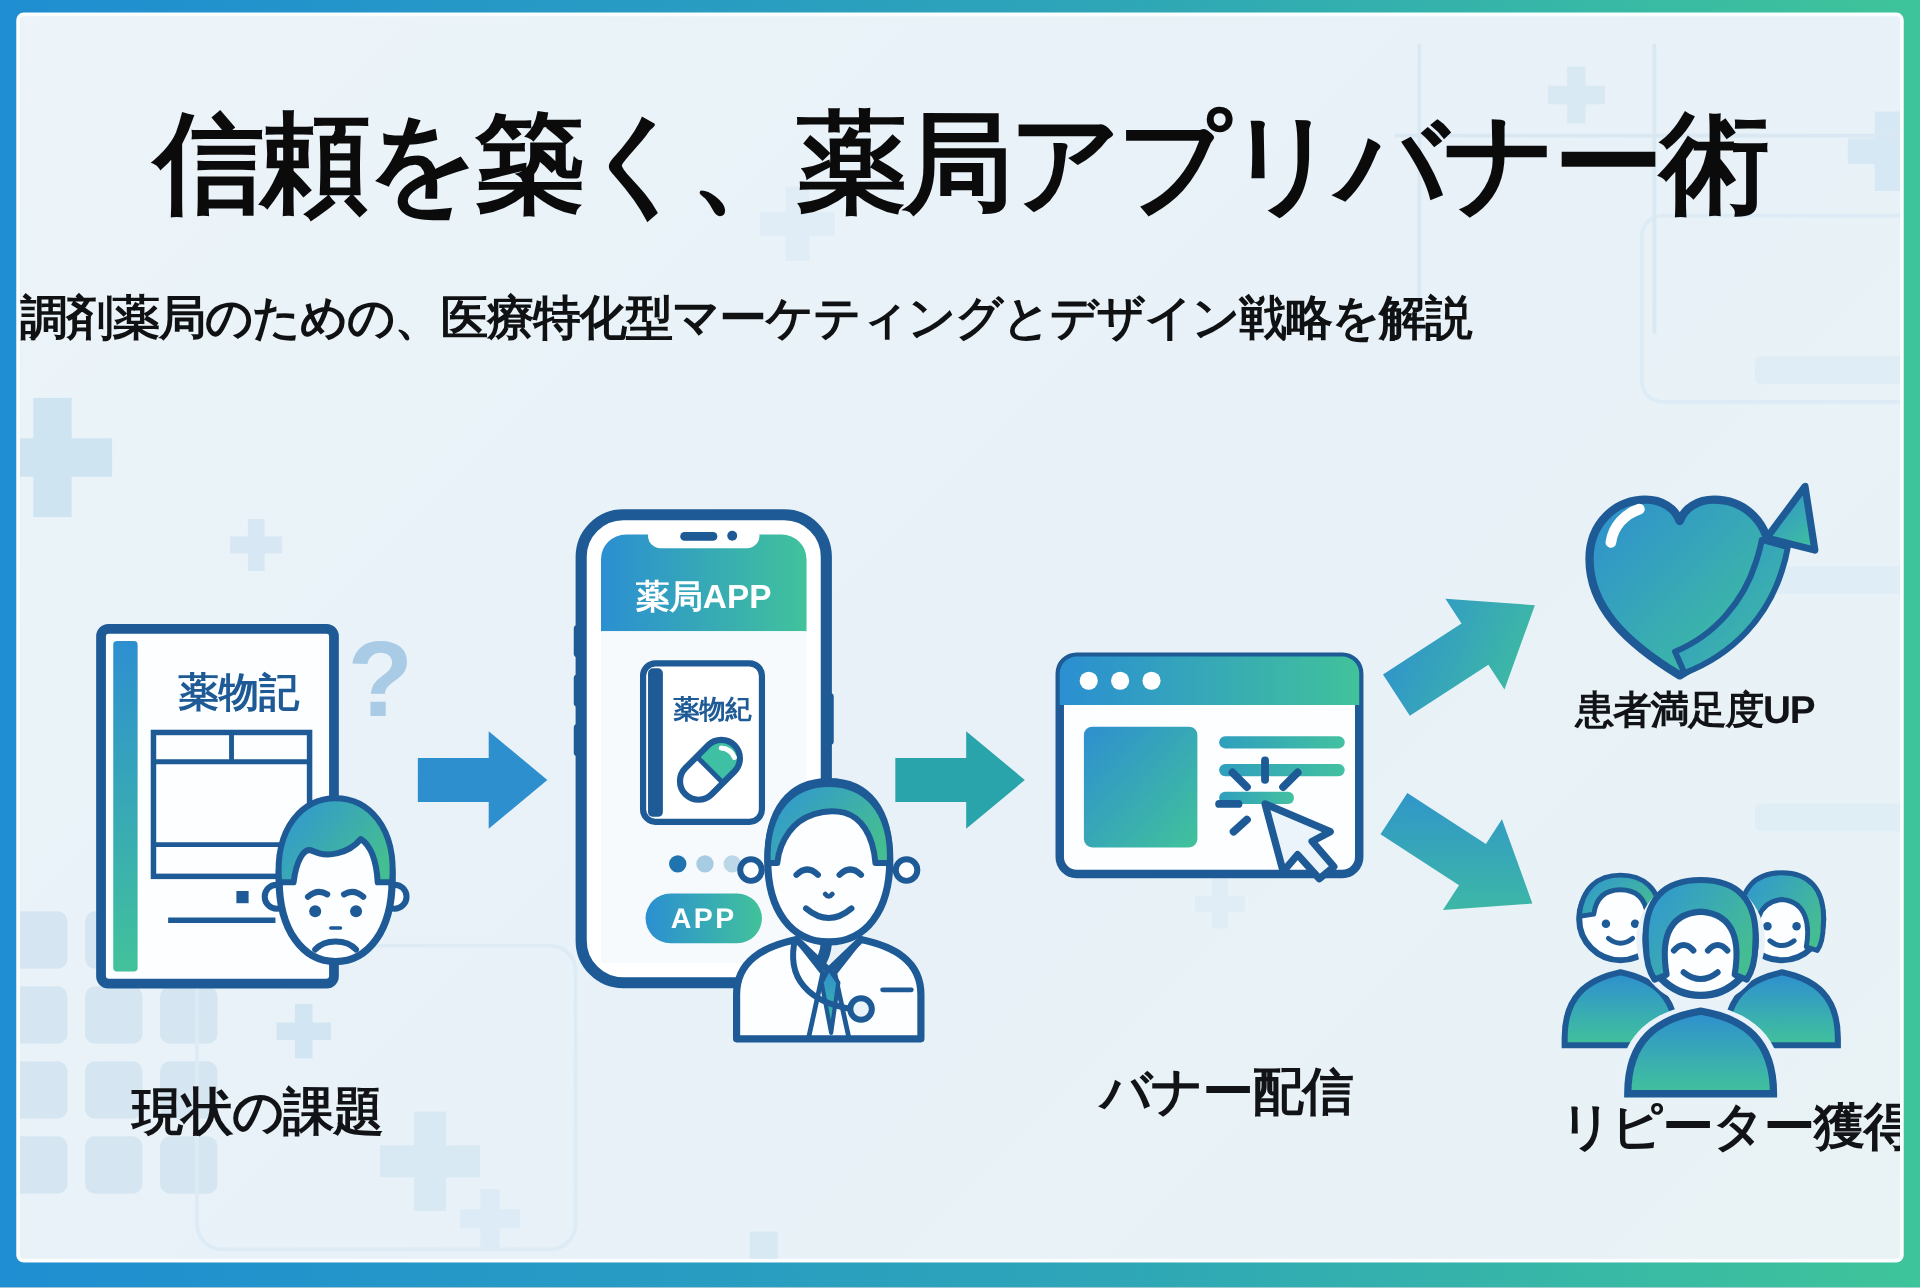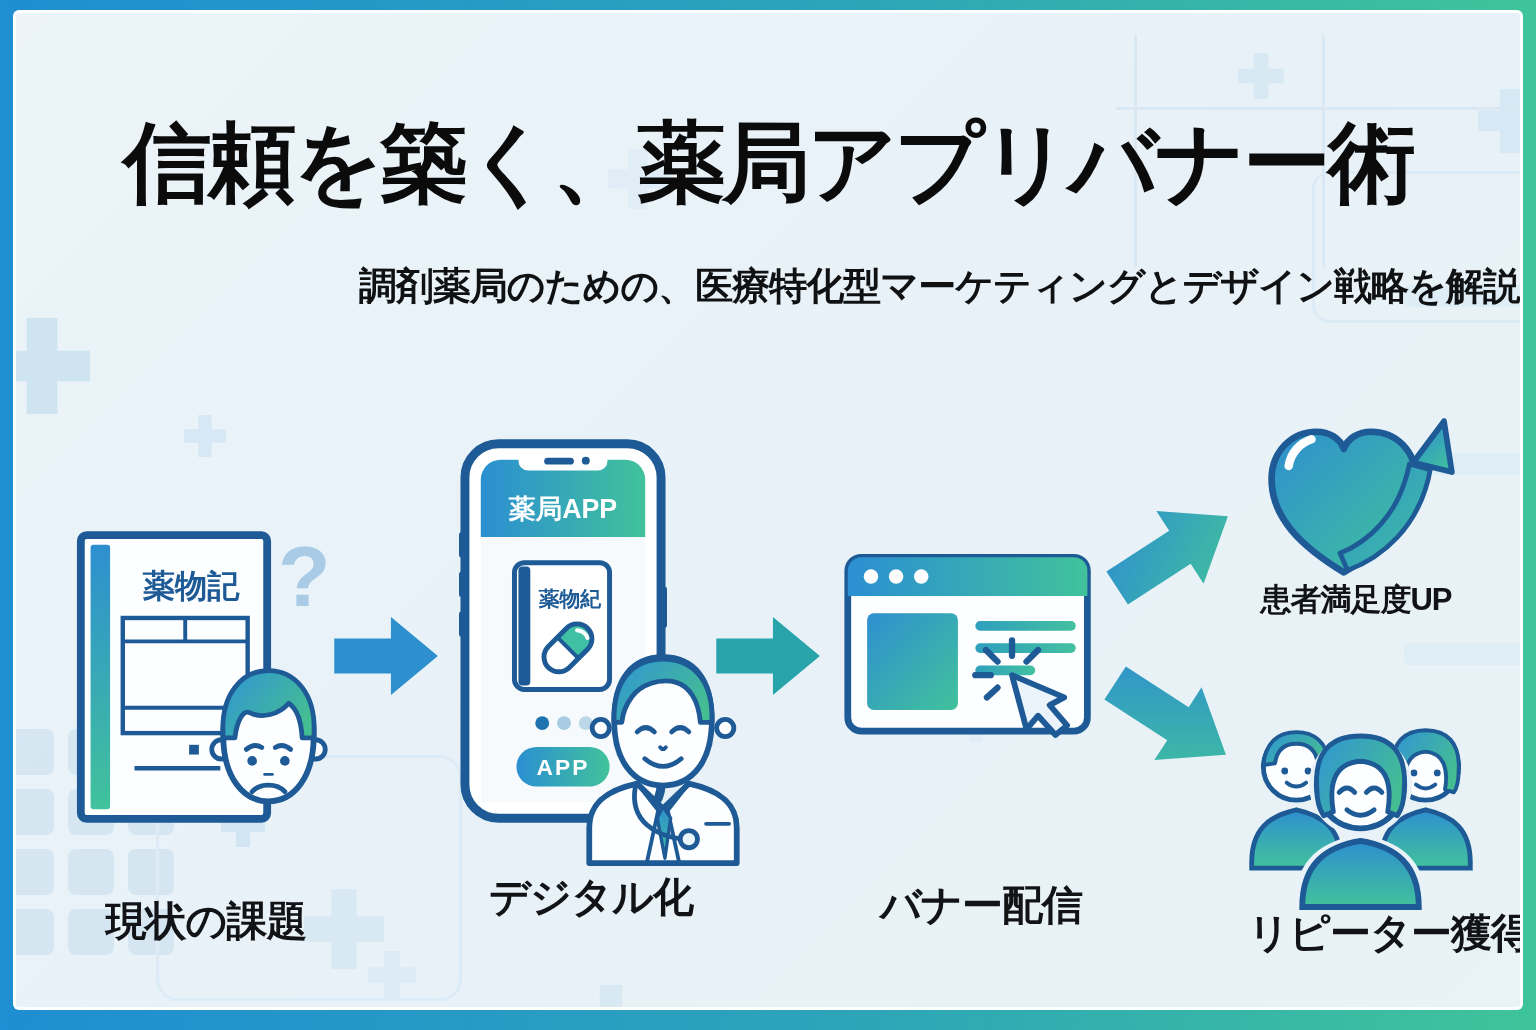--- a/index.html
+++ b/index.html
@@ -8,35 +8,35 @@
     background:linear-gradient(90deg,#1f8ed2 0%,#2da4b9 55%,#3ec49a 100%);
     font-family:"Liberation Sans","DejaVu Sans",sans-serif;
   }
   .board{
     position:absolute; top:10px; left:13px; right:13px; bottom:20px;
     background:linear-gradient(135deg,#ecf4f9 0%,#e7f1f7 55%,#e9f3f6 100%);
     border:3px solid rgba(255,255,255,.9); border-radius:6px; overflow:hidden;
   }
   .layer{position:absolute; inset:0;}
   .deco{z-index:0;}
-  .content{z-index:1;margin-top:32px;}
+  .content{z-index:1;}
   .abs{position:absolute;}
   
   .plus{position:absolute;
     clip-path:polygon(34% 0,66% 0,66% 34%,100% 34%,100% 66%,66% 66%,66% 100%,34% 100%,34% 66%,0 66%,0 34%,34% 34%);}
   .bwin-grid{position:absolute; display:grid; grid-template-columns:repeat(3,46px); gap:14px; opacity:.75;}
   .bwin{width:46px; height:46px; background:#cfe3f0; border-radius:8px;}
   .outline-card{position:absolute; border:3px solid #dcebf5; border-radius:18px;}
   .bar{position:absolute; background:#dcebf5; border-radius:5px; opacity:.8;}
   .gline{position:absolute; background:#d9e8f2;}
   
   .title{position:absolute; top:70px; left:0; right:0; text-align:center;
     font-size:88px; font-weight:900; color:#0b0b0c; letter-spacing:-3px; line-height:1.1;}
-  .subtitle{position:absolute; top:216px; left:0; right:0; text-align:right;
-    font-size:38px; font-weight:800; color:#101113; letter-spacing:-1px;padding-left:24px;}
+  .subtitle{position:absolute; top:216px; left:0; right:0; text-align:left;
+    font-size:38px; font-weight:800; color:#101113; letter-spacing:-1px;}
   .step-label{position:absolute; text-align:center; font-size:41px; font-weight:900;
     color:#121316; line-height:1.2; letter-spacing:-1px;}
   .qmark{position:absolute; font-size:86px; font-weight:900; color:#a9cbe6;}
   svg{display:block; overflow:visible;}
   svg text{font-family:"Liberation Sans","DejaVu Sans",sans-serif;}
 </style>
 </head>
 <body>
 
 <div class="canvas">
@@ -183,21 +183,20 @@
         <circle cx="160" cy="92" r="9" fill="#fdfeff" stroke="#1d5a96" stroke-width="5"></circle>
         <path d="M95,18 C128,18 146,42 146,84 C146,126 126,152 95,152 C64,152 44,126 44,84 C44,42 62,18 95,18 Z" fill="#fdfeff" stroke="#1d5a96" stroke-width="6"></path>
         <path d="M44,86 C42,40 66,20 95,20 C124,20 148,40 146,86 L134,86 C132,62 122,48 108,44 C92,40 72,46 62,60 C56,68 53,76 52,86 Z" fill="url(#grad-hair)" stroke="#1d5a96" stroke-width="5" stroke-linejoin="round"></path>
         <path d="M68,96 q9,-9 18,0" fill="none" stroke="#1d5a96" stroke-width="5" stroke-linecap="round"></path>
         <path d="M104,96 q9,-9 18,0" fill="none" stroke="#1d5a96" stroke-width="5" stroke-linecap="round"></path>
         <path d="M92,112 q3,4 6,0" fill="none" stroke="#1d5a96" stroke-width="4" stroke-linecap="round"></path>
         <path d="M76,124 q19,16 38,0" fill="none" stroke="#1d5a96" stroke-width="5" stroke-linecap="round"></path>
       </svg>
 
       <div class="step-label" style="left:415px;top:828px;width:320px;">
-        <div>デジタル化</div>
       </div>
 
       <svg class="abs" style="left:700px;top:568px;" width="110" height="86" viewBox="0 0 112 88">
         <polygon points="0,26 58,26 58,4 106,44 58,84 58,62 0,62" fill="#2aa4ab"></polygon>
       </svg>
 
       <svg class="abs" style="left:826px;top:506px;" width="256" height="228" viewBox="0 0 265 235">
         <rect x="6" y="6" width="248" height="180" rx="14" fill="#fdfeff" stroke="#1d5a96" stroke-width="7"></rect>
         <path d="M6,46 v-26 a14,14 0 0 1 14,-14 h220 a14,14 0 0 1 14,14 v26 z" fill="url(#grad-h)"></path>
         <circle cx="30" cy="26" r="7.5" fill="#ffffff"></circle>

